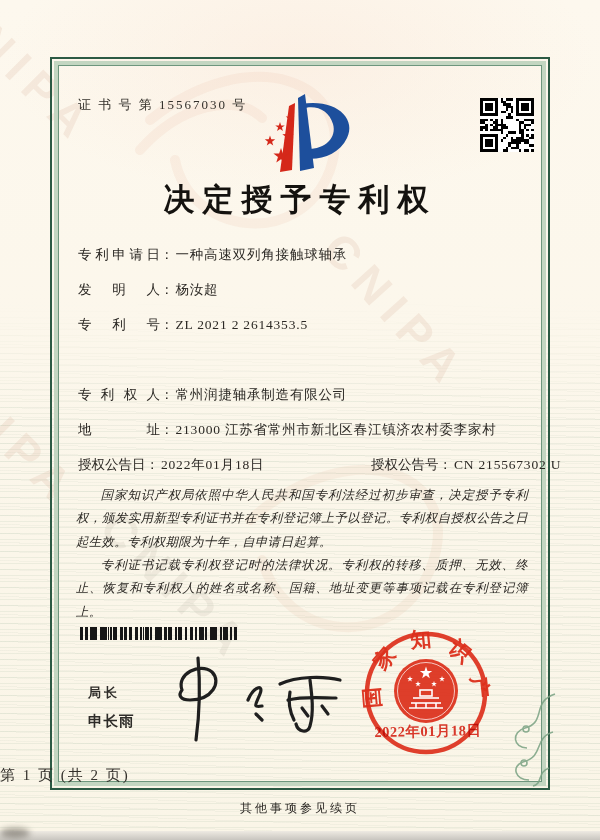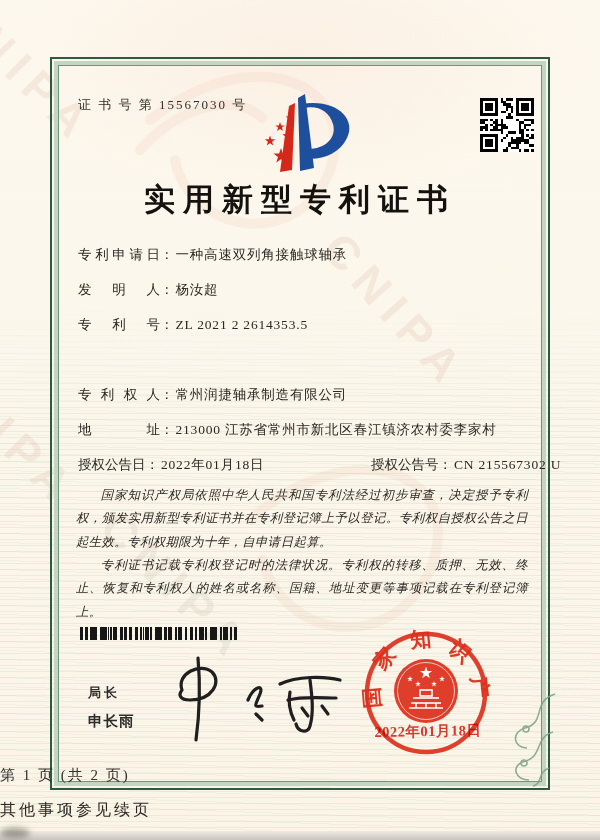--- a/index.html
+++ b/index.html
@@ -46,21 +46,21 @@
   .director-title{position:absolute;left:88px;top:684px;font-family:"Liberation Sans",sans-serif;
         font-weight:bold;font-size:13px;letter-spacing:3px;color:#2e2c29;}
   .director-name{position:absolute;left:88px;top:712px;font-family:"Liberation Sans",sans-serif;
         font-weight:bold;font-size:14.5px;letter-spacing:1px;color:#2e2c29;}
   .signature{position:absolute;left:152px;top:650px;}
   .seal{position:absolute;left:350px;top:617px;mix-blend-mode:multiply;}
   .seal-date{position:absolute;left:346px;top:722px;width:164px;text-align:center;font-size:14.5px;
         font-weight:bold;color:#d5281a;letter-spacing:.5px;transform:rotate(-1deg);
         mix-blend-mode:multiply;opacity:.92;}
   .page-no{position:absolute;left:0;right:0;top:766px;text-align:left;font-size:15px;letter-spacing:2px;color:#33302b;}
-  .continuation{position:absolute;left:0;right:0;top:800px;text-align:left;font-size:16px;letter-spacing:3px;color:#2b2824;}
+  .continuation{position:absolute;left:0;right:0;top:800px;text-align:center;font-size:12px;letter-spacing:3px;color:#2b2824;}
   .flourish{position:absolute;left:503px;top:688px;z-index:2;}
   .photo-edge{position:absolute;left:0;right:0;bottom:0;height:9px;z-index:4;
         background:linear-gradient(#eeeae2,#c8c5bf);}
   .corner-smudge{position:absolute;left:0;bottom:2px;width:30px;height:10px;z-index:5;
         background:#5a554c;border-radius:50%;filter:blur(3px);opacity:.55;}
 </style>
 </head>
 <body>
 
 <div class="page">
@@ -246,21 +246,21 @@
         <rect x="1" y="1" width="5" height="5" fill="#fff"></rect>
         <rect x="2" y="2" width="3" height="3" fill="#000"></rect>
         <rect x="14" y="0" width="7" height="7" fill="#000"></rect>
         <rect x="15" y="1" width="5" height="5" fill="#fff"></rect>
         <rect x="16" y="2" width="3" height="3" fill="#000"></rect>
         <rect x="0" y="14" width="7" height="7" fill="#000"></rect>
         <rect x="1" y="15" width="5" height="5" fill="#fff"></rect>
         <rect x="2" y="16" width="3" height="3" fill="#000"></rect>
       </svg>
 
-    <div class="title">实用新型专利证书</div>
+    <div class="title">决定授予专利权</div>
 
     <div class="field-row" style="top:246px">
       <span class="f-label">专利申请日</span><span class="f-colon">：</span><span class="f-value">一种高速双列角接触球轴承</span>
     </div>
     <div class="field-row" style="top:281px">
       <span class="f-label">发明人</span><span class="f-colon">：</span><span class="f-value">杨汝超</span>
     </div>
     <div class="field-row" style="top:316px">
       <span class="f-label">专利号</span><span class="f-colon">：</span><span class="f-value">ZL 2021 2 2614353.5</span>
     </div>

